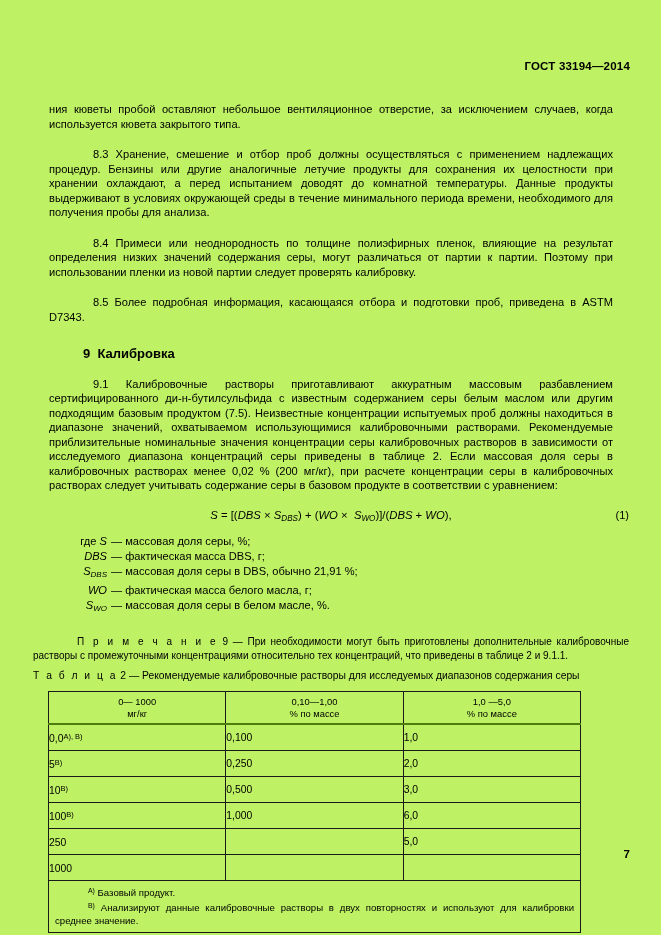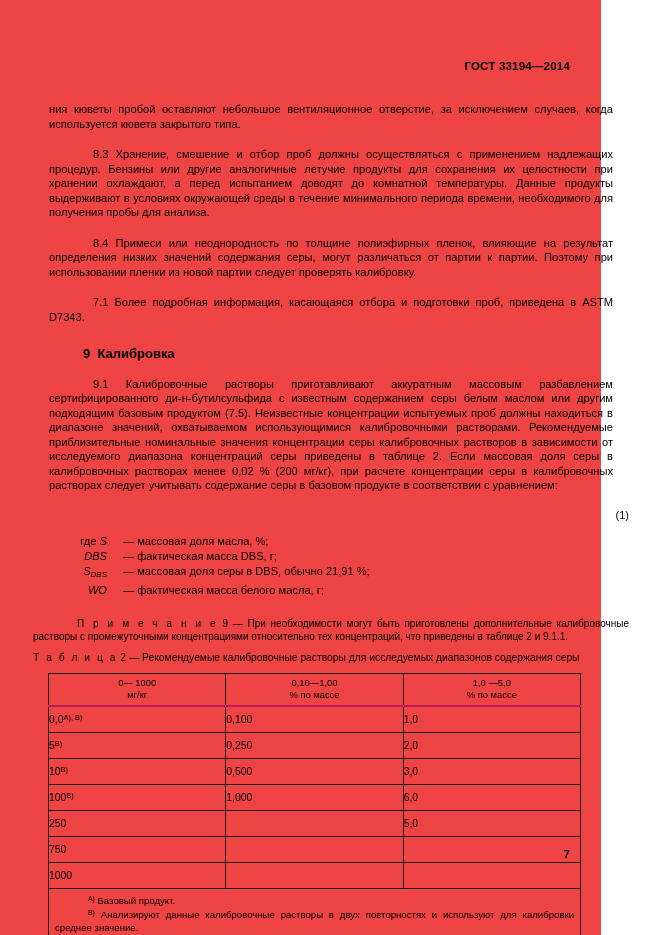--- a/index.html
+++ b/index.html
@@ -11,23 +11,23 @@
     height: 935px;
     background: #ffffff;
     font-family: "Liberation Sans", sans-serif;
     color: #000000;
     position: relative;
     overflow: hidden;
   }
   .page {
     position: absolute;
     left: 0; top: 0;
-    width: 601px;
+    width: 661px;
     height: 935px;
-    background: #ef4444;
+    background: #bef264;
   }
   .header {
     position: absolute;
     top: 60px;
     right: 31px;
     font-size: 11.5px;
     font-weight: bold;
     letter-spacing: 0.2px;
     white-space: nowrap;
   }
@@ -87,21 +87,20 @@
   }
 
   .defs {
     margin-top: 6px;
     font-size: 11.1px;
     line-height: 15.2px;
   }
   .def-line {
     display: flex;
     white-space: nowrap;
-    gap: 12px;
   }
   .def-term {
     width: 74px;
     text-align: right;
     font-style: italic;
     flex: 0 0 74px;
   }
   .def-term .lead {
     font-style: normal;
   }
@@ -134,21 +133,21 @@
   table.t2 td, table.t2 th {
     border: 1px solid #1a1a1a;
     padding: 0;
     font-weight: normal;
   }
   table.t2 th.hcell {
     height: 31px;
     text-align: center;
     font-size: 9.4px;
     line-height: 12px;
-    border-bottom: 2px solid #be185d;
+    border-bottom: 2px solid #4d7c0f;
     vertical-align: middle;
   }
   table.t2 td.dcell {
     height: 25px;
     text-align: left;
     font-size: 10.4px;
     vertical-align: middle;
   }
   table.t2 td.fcell {
     font-size: 9.6px;
@@ -175,48 +174,53 @@
   <div class="header">ГОСТ 33194—2014</div>
 
   <div class="content">
 
     <p class="body">ния кюветы пробой оставляют небольшое вентиляционное отверстие, за исключением случаев, когда используется кювета закрытого типа.</p>
 
     <p class="body indent">8.3 Хранение, смешение и отбор проб должны осуществляться с применением надлежащих процедур. Бензины или другие аналогичные летучие продукты для сохранения их целостности при хранении охлаждают, а перед испытанием доводят до комнатной температуры. Данные продукты выдерживают в условиях окружающей среды в течение минимального периода времени, необходимого для получения пробы для анализа.</p>
 
     <p class="body indent">8.4 Примеси или неоднородность по толщине полиэфирных пленок, влияющие на результат определения низких значений содержания серы, могут различаться от партии к партии. Поэтому при использовании пленки из новой партии следует проверять калибровку.</p>
 
-    <p class="body indent">7.1 Более   подробная   информация,   касающаяся   отбора   и   подготовки   проб,   приведена   в ASTM D7343.</p>
+    <p class="body indent">8.5 Более   подробная   информация,   касающаяся   отбора   и   подготовки   проб,   приведена   в ASTM D7343.</p>
 
     <h2 class="sec-title gap-title-before">
       <span>9</span>&nbsp;&nbsp;<span>Калибровка</span>
     </h2>
 
     <p class="body indent gap-title-after">9.1 Калибровочные  растворы  приготавливают  аккуратным  массовым  разбавлением  сертифицированного ди-н-бутилсульфида с известным содержанием серы белым маслом или другим подходящим базовым продуктом (7.5). Неизвестные концентрации испытуемых проб должны находиться в диапазоне значений, охватываемом использующимися калибровочными растворами. Рекомендуемые приблизительные номинальные значения концентрации серы калибровочных растворов в зависимости от исследуемого диапазона концентраций серы приведены в таблице 2. Если массовая доля серы в калибровочных растворах менее 0,02 % (200 мг/кг), при расчете концентрации серы в калибровочных растворах следует учитывать содержание серы в базовом продукте в соответствии с уравнением:</p>
 
     <div class="formula-row">
+      <div class="formula">S<span class="nrm"> = [(</span>DBS<span class="nrm"> × </span>S<sub>DBS</sub><span class="nrm">) + (</span>WO<span class="nrm"> ×&nbsp; </span>S<sub>WO</sub><span class="nrm">)]/(</span>DBS<span class="nrm"> + </span>WO<span class="nrm">),</span></div>
       <div class="formula-num">(1)</div>
     </div>
 
     <div class="defs">
       <div class="def-line">
         <span class="def-term"><span class="lead">где</span> S</span>
-        <span class="def-rest">— массовая доля масла, %;</span>
+        <span class="def-rest">— массовая доля серы, %;</span>
       </div>
       <div class="def-line">
         <span class="def-term">DBS</span>
         <span class="def-rest">— фактическая масса DBS, г;</span>
       </div>
       <div class="def-line">
         <span class="def-term">S<sub>DBS</sub></span>
         <span class="def-rest">— массовая доля серы в DBS, обычно 21,91 %;</span>
       </div>
       <div class="def-line">
         <span class="def-term">WO</span>
         <span class="def-rest">— фактическая масса белого масла, г;</span>
+      </div>
+      <div class="def-line">
+        <span class="def-term">S<sub>WO</sub></span>
+        <span class="def-rest">— массовая доля серы в белом масле, %.</span>
       </div>
     </div>
 
     <div class="note note-indent"><span class="sp">П р и м е ч а н и е</span> <span>9</span> <span>— При необходимости могут быть приготовлены дополнительные калибровочные растворы с промежуточными концентрациями относительно тех концентраций, что приведены в таблице 2 и 9.1.1.</span></div>
 
     <div class="table-caption"><span class="sp">Т а б л и ц а</span> <span>2</span> <span>— Рекомендуемые калибровочные растворы для исследуемых диапазонов содержания серы</span></div>
 
     <table class="t2">
       <thead>
         <tr>
@@ -254,25 +258,20 @@
           <td class="dcell"><span>100</span><sup>В)</sup></td>
           <td class="dcell">1,000</td>
           <td class="dcell">6,0</td>
         </tr>
         <tr>
           <td class="dcell"><span>250</span><sup></sup></td>
           <td class="dcell"></td>
           <td class="dcell">5,0</td>
         </tr>
         <tr>
-          <td class="dcell"><span>750</span><sup></sup></td>
-          <td class="dcell"></td>
-          <td class="dcell"></td>
-        </tr>
-        <tr>
           <td class="dcell"><span>1000</span><sup></sup></td>
           <td class="dcell"></td>
           <td class="dcell"></td>
         </tr>
         <tr>
           <td class="fcell" colspan="3">
             <span class="fn-ind"><sup>А)</sup> <span>Базовый продукт.</span></span>
             <span class="fn-ind2"><sup>В)</sup> <span>Анализируют  данные  калибровочные  растворы  в  двух  повторностях  и  используют  для  калибровки среднее значение.</span></span>
           </td>
         </tr>

